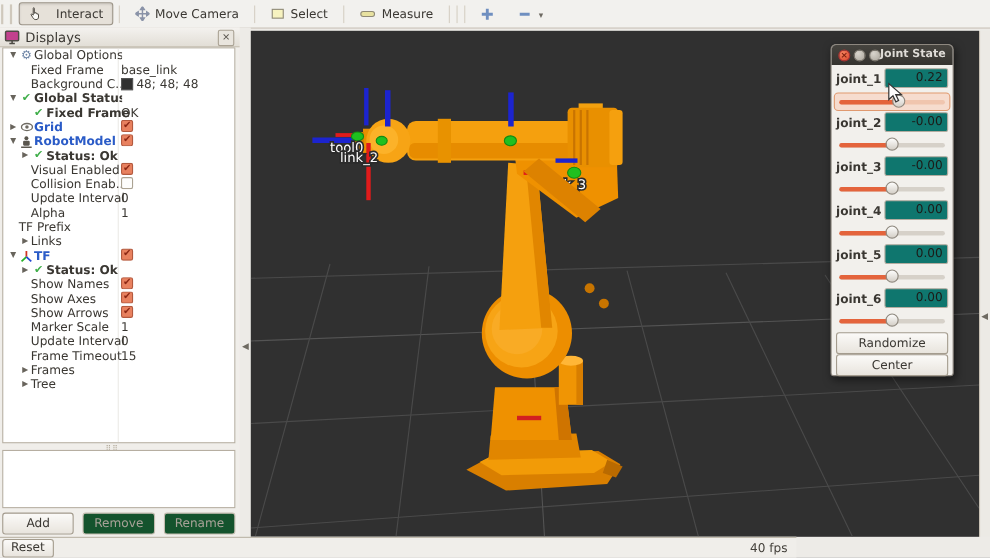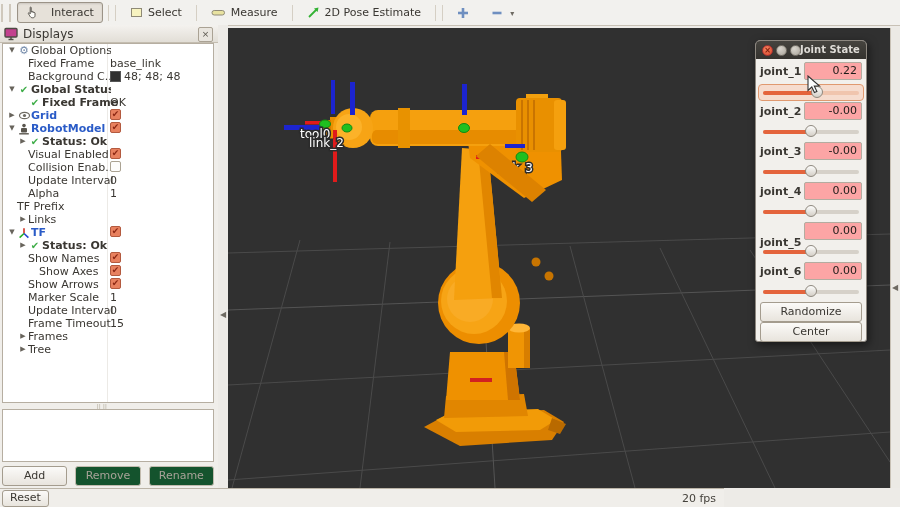--- a/index.html
+++ b/index.html
@@ -44,21 +44,21 @@
   .viewport{position:absolute;left:228px;top:28px;width:662px;height:460px;background:#303030;overflow:hidden;}
   
   .jwin{position:absolute;left:755px;top:40px;width:110px;height:300px;background:#f2f0ec;border:1px solid #8d8option densely87f;border:1px solid #8d877f;border-radius:5px 5px 3px 3px;box-shadow:2px 3px 8px rgba(0,0,0,.5);}
   .jwin-title{position:relative;height:18px;background:linear-gradient(#46443f,#35332f);border-radius:4px 4px 0 0;color:#dfdcd7;font-weight:bold;font-size:10px;line-height:18px;overflow:hidden;white-space:nowrap;}
   .jwin-title .tt{position:absolute;left:44px;}
   .wbtn{position:absolute;top:3.5px;width:11px;height:11px;border-radius:50%;box-sizing:border-box;}
   .wbtn.close{left:6px;background:radial-gradient(circle at 35% 30%,#f5825f,#d9472b);border:1px solid #a33;color:#7e1f0d;font-size:8px;line-height:9px;text-align:center;font-weight:bold;}
   .wbtn.min{left:20px;background:radial-gradient(circle at 35% 30%,#d8d4cc,#a9a49a);border:1px solid #7c776e;}
   .wbtn.max{left:34px;background:radial-gradient(circle at 35% 30%,#d8d4cc,#a9a49a);border:1px solid #7c776e;}
   .jrow-label{position:absolute;left:4px;font-weight:bold;color:#3a3732;}
-  .jfield{position:absolute;right:4px;width:52px;height:16px;background:#fca5a5;border:1px solid #b3aca0;border-radius:2px;text-align:right;line-height:16px;padding-right:4px;color:#1c1b18;}
+  .jfield{position:absolute;right:4px;width:52px;height:16px;background:#0f766e;border:1px solid #b3aca0;border-radius:2px;text-align:right;line-height:16px;padding-right:4px;color:#1c1b18;}
   .jslider{position:absolute;left:3px;right:3px;height:15px;}
   .jslider.focused{background:#f6dcce;border:1px solid #e0996f;border-radius:4px;left:2px;right:2px;}
   .jtrack{position:absolute;left:4px;right:4px;top:5.5px;height:4px;background:#d6d1c9;border-radius:2px;}
   .jslider.focused .jtrack{background:#f0c5ae;}
   .jfill{position:absolute;left:0;top:0;bottom:0;background:#e4643c;border-radius:2px;}
   .jhandle{position:absolute;top:1px;width:12px;height:12px;border-radius:50%;background:linear-gradient(#fdfdfc,#d4cfc7);border:1px solid #8f897f;box-sizing:border-box;}
   .jwin .btn{position:absolute;left:4px;right:4px;padding:0;}
   
   .statusbar{position:absolute;left:0;top:488px;width:724px;height:19px;background:#f0eeea;border-top:1px solid #bbb4a7;}
   .statusbar .btn{position:absolute;left:2px;top:1px;height:15px;line-height:14px;padding:0 7px;}
@@ -75,48 +75,54 @@
     <div style="display:flex;align-items:center;">
         <div class="tool-btn active">
           <span style="display: inline-flex;">
             <svg width="13" height="13" viewBox="0 0 13 13">
               <path d="M4.2,1.6 C4.2,.8 5.2,.8 5.2,1.6 L5.2,6 L5.8,6 C5.8,5.2 6.8,5.2 6.8,6 L6.9,6.4 C7,5.7 7.9,5.8 7.9,6.5 L8,7 C8.2,6.4 9,6.5 9,7.2 L9,9.5 C9,11 8.2,11.8 6.6,11.8 C5.1,11.8 4.4,11 3.7,9.8 L2.4,7.6 C2,6.9 2.9,6.3 3.4,6.9 L4.2,7.8 Z" fill="#fdfdfa" stroke="#4a463f" stroke-width="0.9"></path>
             </svg>
           </span>
           <span>Interact</span>
         </div>
         <div class="tool-sep"></div>
+        <div class="tool-btn">
+          <span style="display: inline-flex;">
+            <svg width="13" height="13" viewBox="0 0 13 13">
+              <g stroke="#8a93a8" stroke-width="1.3" fill="#8a93a8">
+                <line x1="6.5" y1="2.2" x2="6.5" y2="10.8"></line>
+                <line x1="2.2" y1="6.5" x2="10.8" y2="6.5"></line>
+                <path d="M6.5,0 L8.2,2.6 L4.8,2.6 Z"></path>
+                <path d="M6.5,13 L8.2,10.4 L4.8,10.4 Z"></path>
+                <path d="M0,6.5 L2.6,4.8 L2.6,8.2 Z"></path>
+                <path d="M13,6.5 L10.4,4.8 L10.4,8.2 Z"></path>
+              </g>
+            </svg>
+          </span>
+          <span>Move Camera</span>
+        </div>
         <div class="tool-sep"></div>
         <div class="tool-btn">
           <span style="display: inline-flex;">
             <svg width="13" height="13">
               <rect x="1.5" y="2.5" width="10" height="8" fill="#f7f3c0" stroke="#8f8a76"></rect>
             </svg>
           </span>
           <span>Select</span>
         </div>
         <div class="tool-sep"></div>
         <div class="tool-btn">
           <span style="display: inline-flex;">
             <svg width="15" height="13">
               <rect x="1" y="4.5" width="12.5" height="4.5" rx="2.2" fill="#e8e2a0" stroke="#8f8a76"></rect>
             </svg>
           </span>
           <span>Measure</span>
         </div>
         <div class="tool-sep"></div>
-        <div class="tool-btn">
-          <span style="display: inline-flex;">
-            <svg width="13" height="13">
-              <line x1="2" y1="11" x2="9.5" y2="3.5" stroke="#33b233" stroke-width="1.8"></line>
-              <path d="M11.5,1.5 L10.6,6 L7,2.4 Z" fill="#33b233"></path>
-            </svg>
-          </span>
-          <span>2D Pose Estimate</span>
-        </div>
         <div class="tool-sep"></div>
         <div class="tool-sep"></div>
         <div class="tool-btn">
           <span style="display: inline-flex;">
             <svg width="12" height="12">
               <g stroke="#6f8fc0" stroke-width="2.6">
                 <line x1="6" y1="1" x2="6" y2="11"></line>
                 <line x1="1" y1="6" x2="11" y2="6"></line>
               </g>
             </svg>
@@ -323,21 +329,21 @@
           <div class="tree-row">
             <div class="tr-name" style="padding-left: 15px;">
               <span class="sp10"></span>
               <span>Show Names</span>
             </div>
             <div class="tr-val">
               <span class="chk on">✔</span>
             </div>
           </div>
           <div class="tree-row">
-            <div class="tr-name" style="padding-left: 26px;">
+            <div class="tr-name" style="padding-left: 15px;">
               <span class="sp10"></span>
               <span>Show Axes</span>
             </div>
             <div class="tr-val">
               <span class="chk on">✔</span>
             </div>
           </div>
           <div class="tree-row">
             <div class="tr-name" style="padding-left: 15px;">
               <span class="sp10"></span>
@@ -524,21 +530,21 @@
           <div class="jhandle" style="left: calc(50% - 6px);"></div>
         </div>
         <div class="jrow-label" style="top: 144px;">joint_4</div>
         <div class="jfield" style="top: 141px;">0.00</div>
         <div class="jslider" style="top: 163px;">
           <div class="jtrack">
             <div class="jfill" style="width: 50%;"></div>
           </div>
           <div class="jhandle" style="left: calc(50% - 6px);"></div>
         </div>
-        <div class="jrow-label" style="top: 195px;">joint_5</div>
+        <div class="jrow-label" style="top: 184px;">joint_5</div>
         <div class="jfield" style="top: 181px;">0.00</div>
         <div class="jslider" style="top: 203px;">
           <div class="jtrack">
             <div class="jfill" style="width: 50%;"></div>
           </div>
           <div class="jhandle" style="left: calc(50% - 6px);"></div>
         </div>
         <div class="jrow-label" style="top: 224px;">joint_6</div>
         <div class="jfield" style="top: 221px;">0.00</div>
         <div class="jslider" style="top: 243px;">
@@ -553,16 +559,16 @@
   </div>
 
   <div class="cursor">
     <svg width="16" height="19">
         <path d="M1,1 L1,15.5 L4.8,12 L7.4,17.6 L9.9,16.4 L7.3,11 L12.5,11 Z" fill="#fdfdfd" stroke="#333" stroke-width="1.1"></path>
       </svg>
   </div>
 
   <div class="statusbar">
     <div class="btn">Reset</div>
-    <div class="fps">20 fps</div>
+    <div class="fps">40 fps</div>
   </div>
 
 </div>
 
 </body></html>

